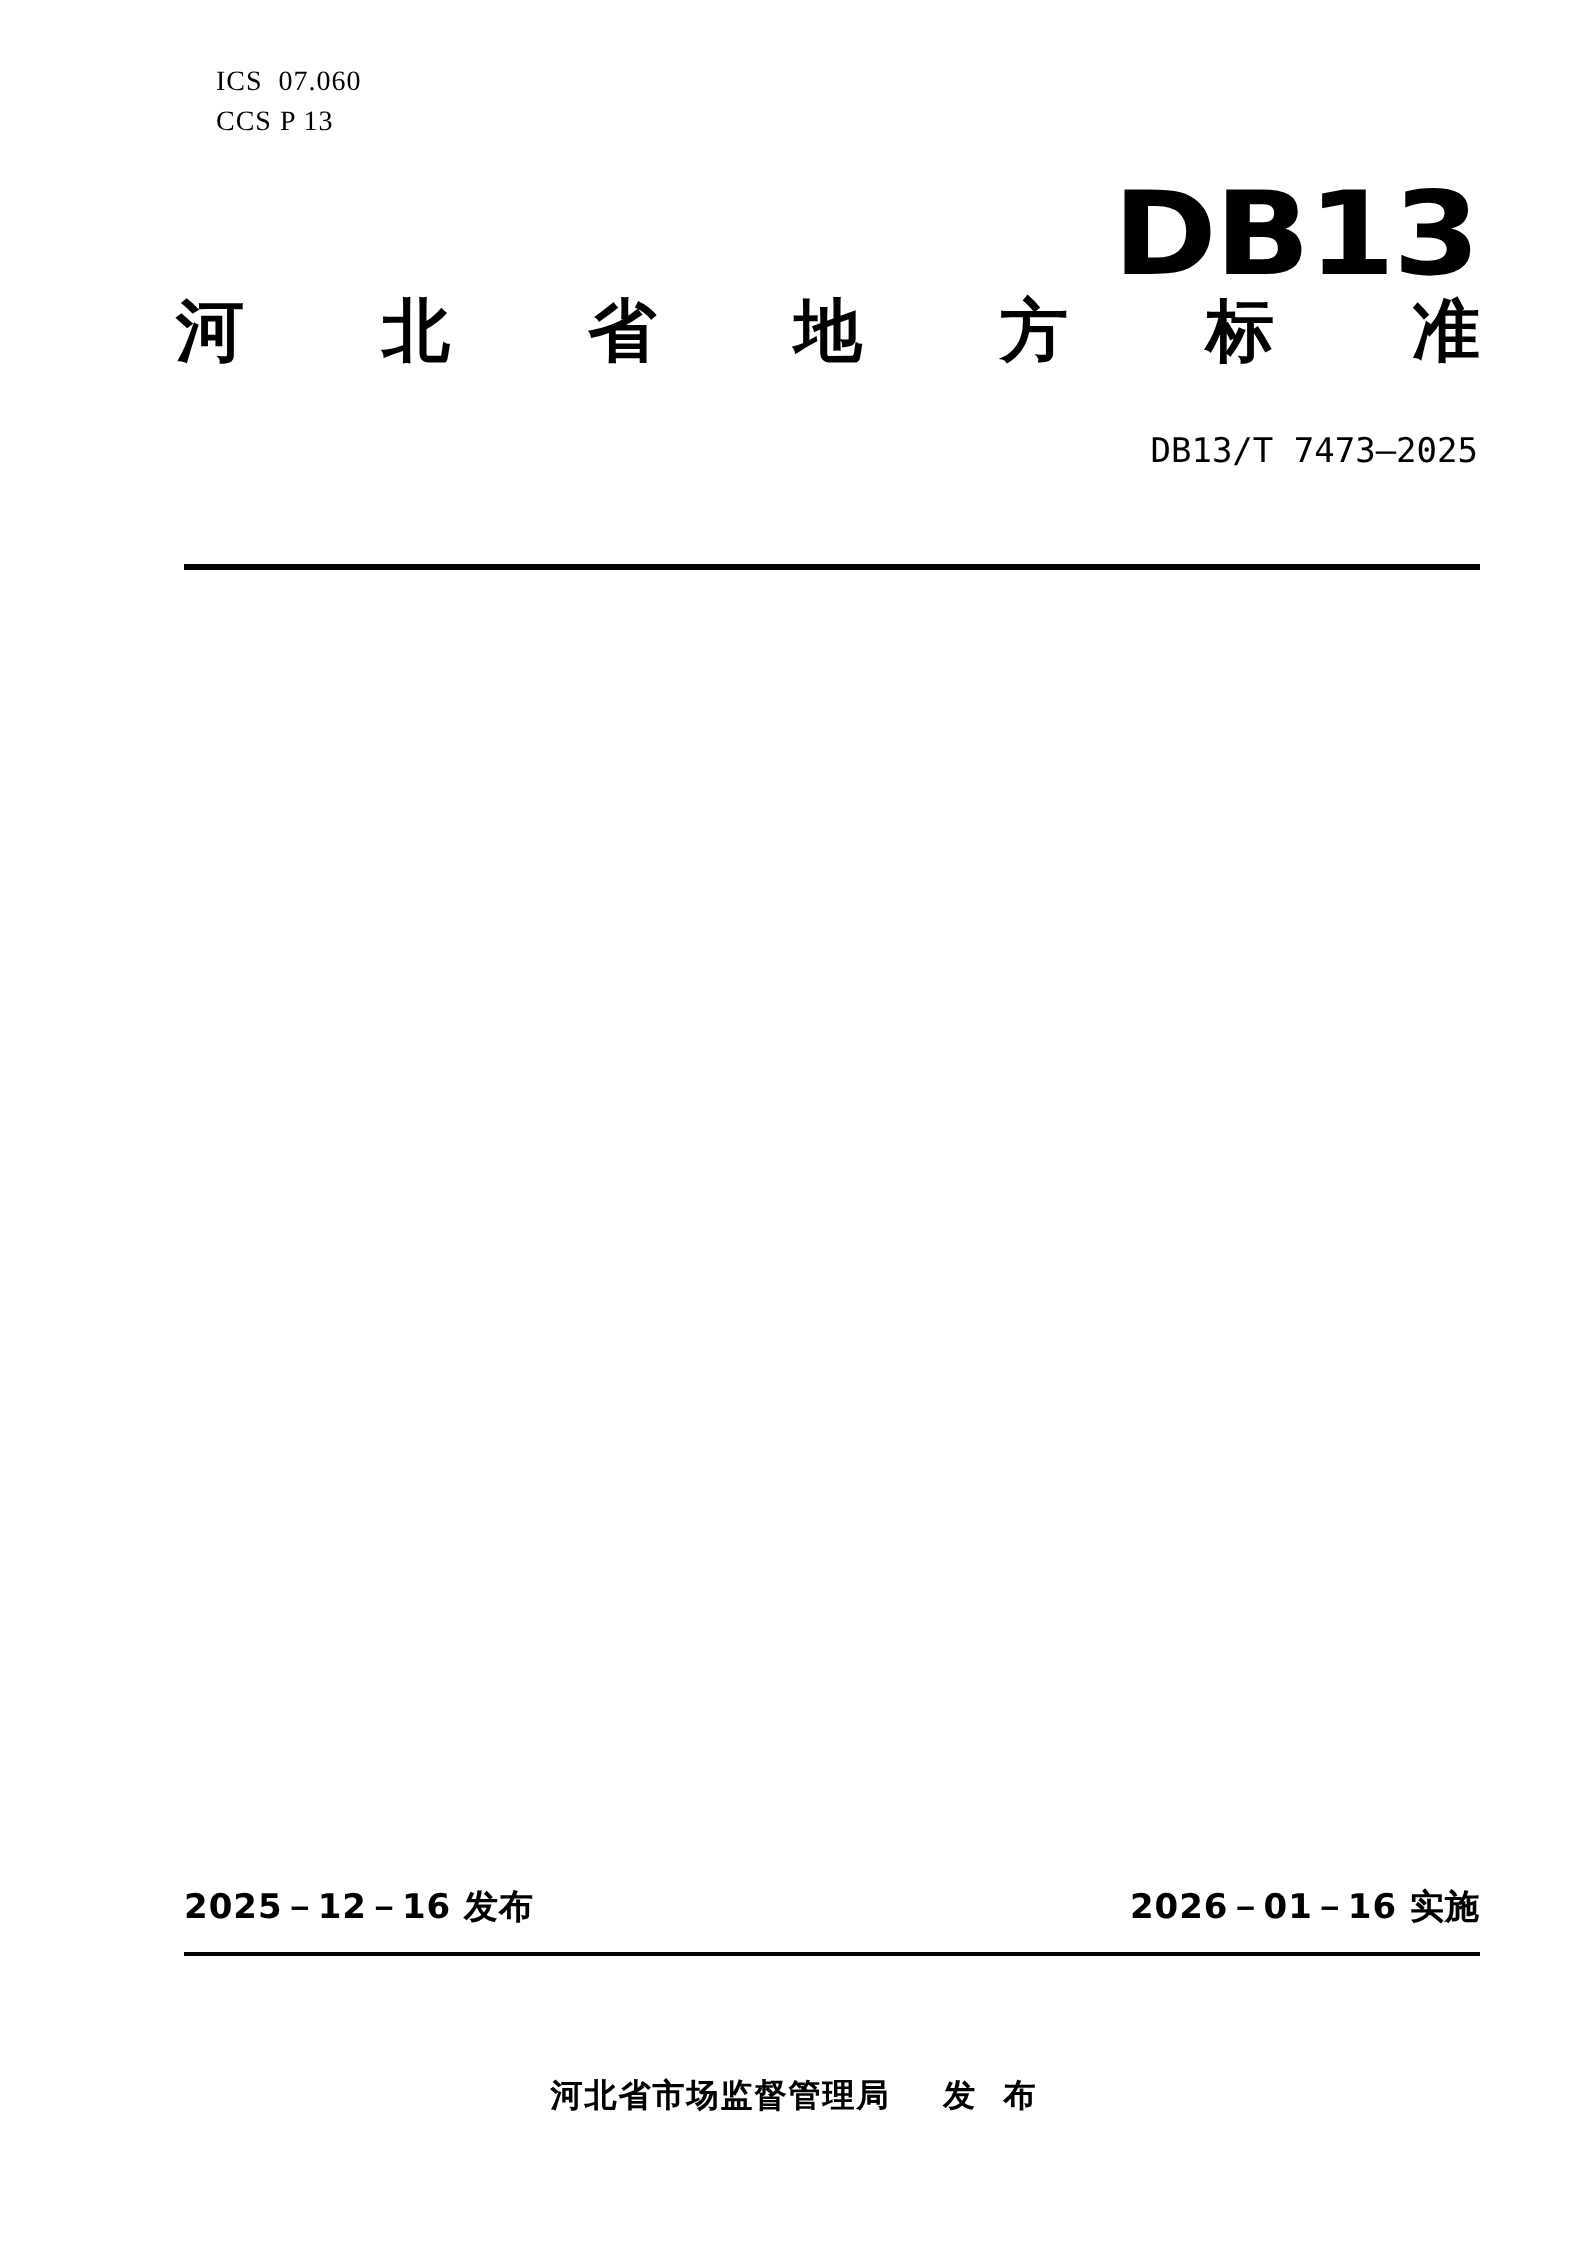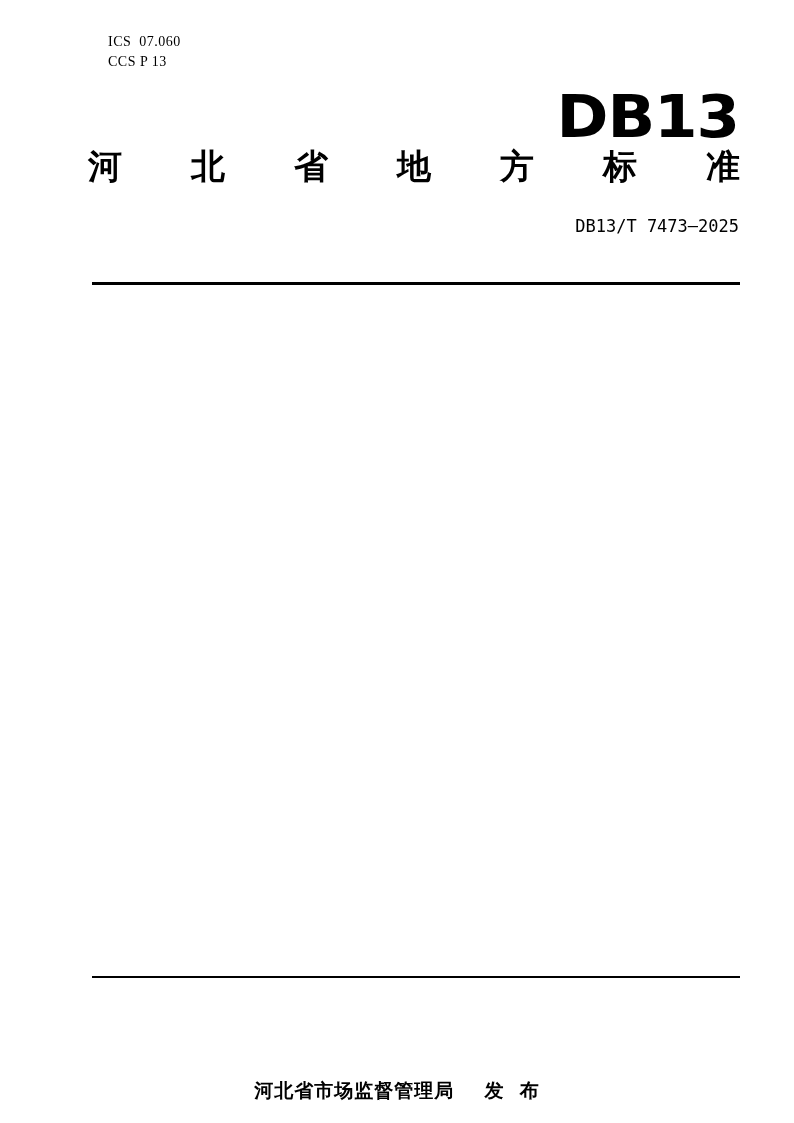--- a/index.html
+++ b/index.html
@@ -126,24 +126,23 @@
 
   
   .publisher {
     position: absolute;
     left: 0;
     top: 1038px;
     width: 794px;
     text-align: center;
     font-family: "DejaVu Sans", sans-serif;
     font-weight: bold;
-    font-size: 19px;
+    font-size: 16px;
     letter-spacing: 1px;
     white-space: pre;
-    margin-top: 40px;
   }
 </style>
 </head>
 <body>
 
 <div class="page">
 
   <div class="ics-block">
     <div class="ics-line">ICS  07.060</div>
     <div class="ics-line">CCS P 13</div>
@@ -161,16 +160,20 @@
     <span>准</span>
   </div>
 
   <div class="std-number">DB13/T 7473—2025</div>
 
   <div class="rule rule-top"></div>
 
 
   <div class="rule rule-bottom"></div>
 
+  <div class="dates">
+    <span>2025－12－16 发布</span>
+    <span>2026－01－16 实施</span>
+  </div>
 
   <div class="publisher">河北省市场监督管理局    发  布</div>
 
 </div>
 
 </body></html>

